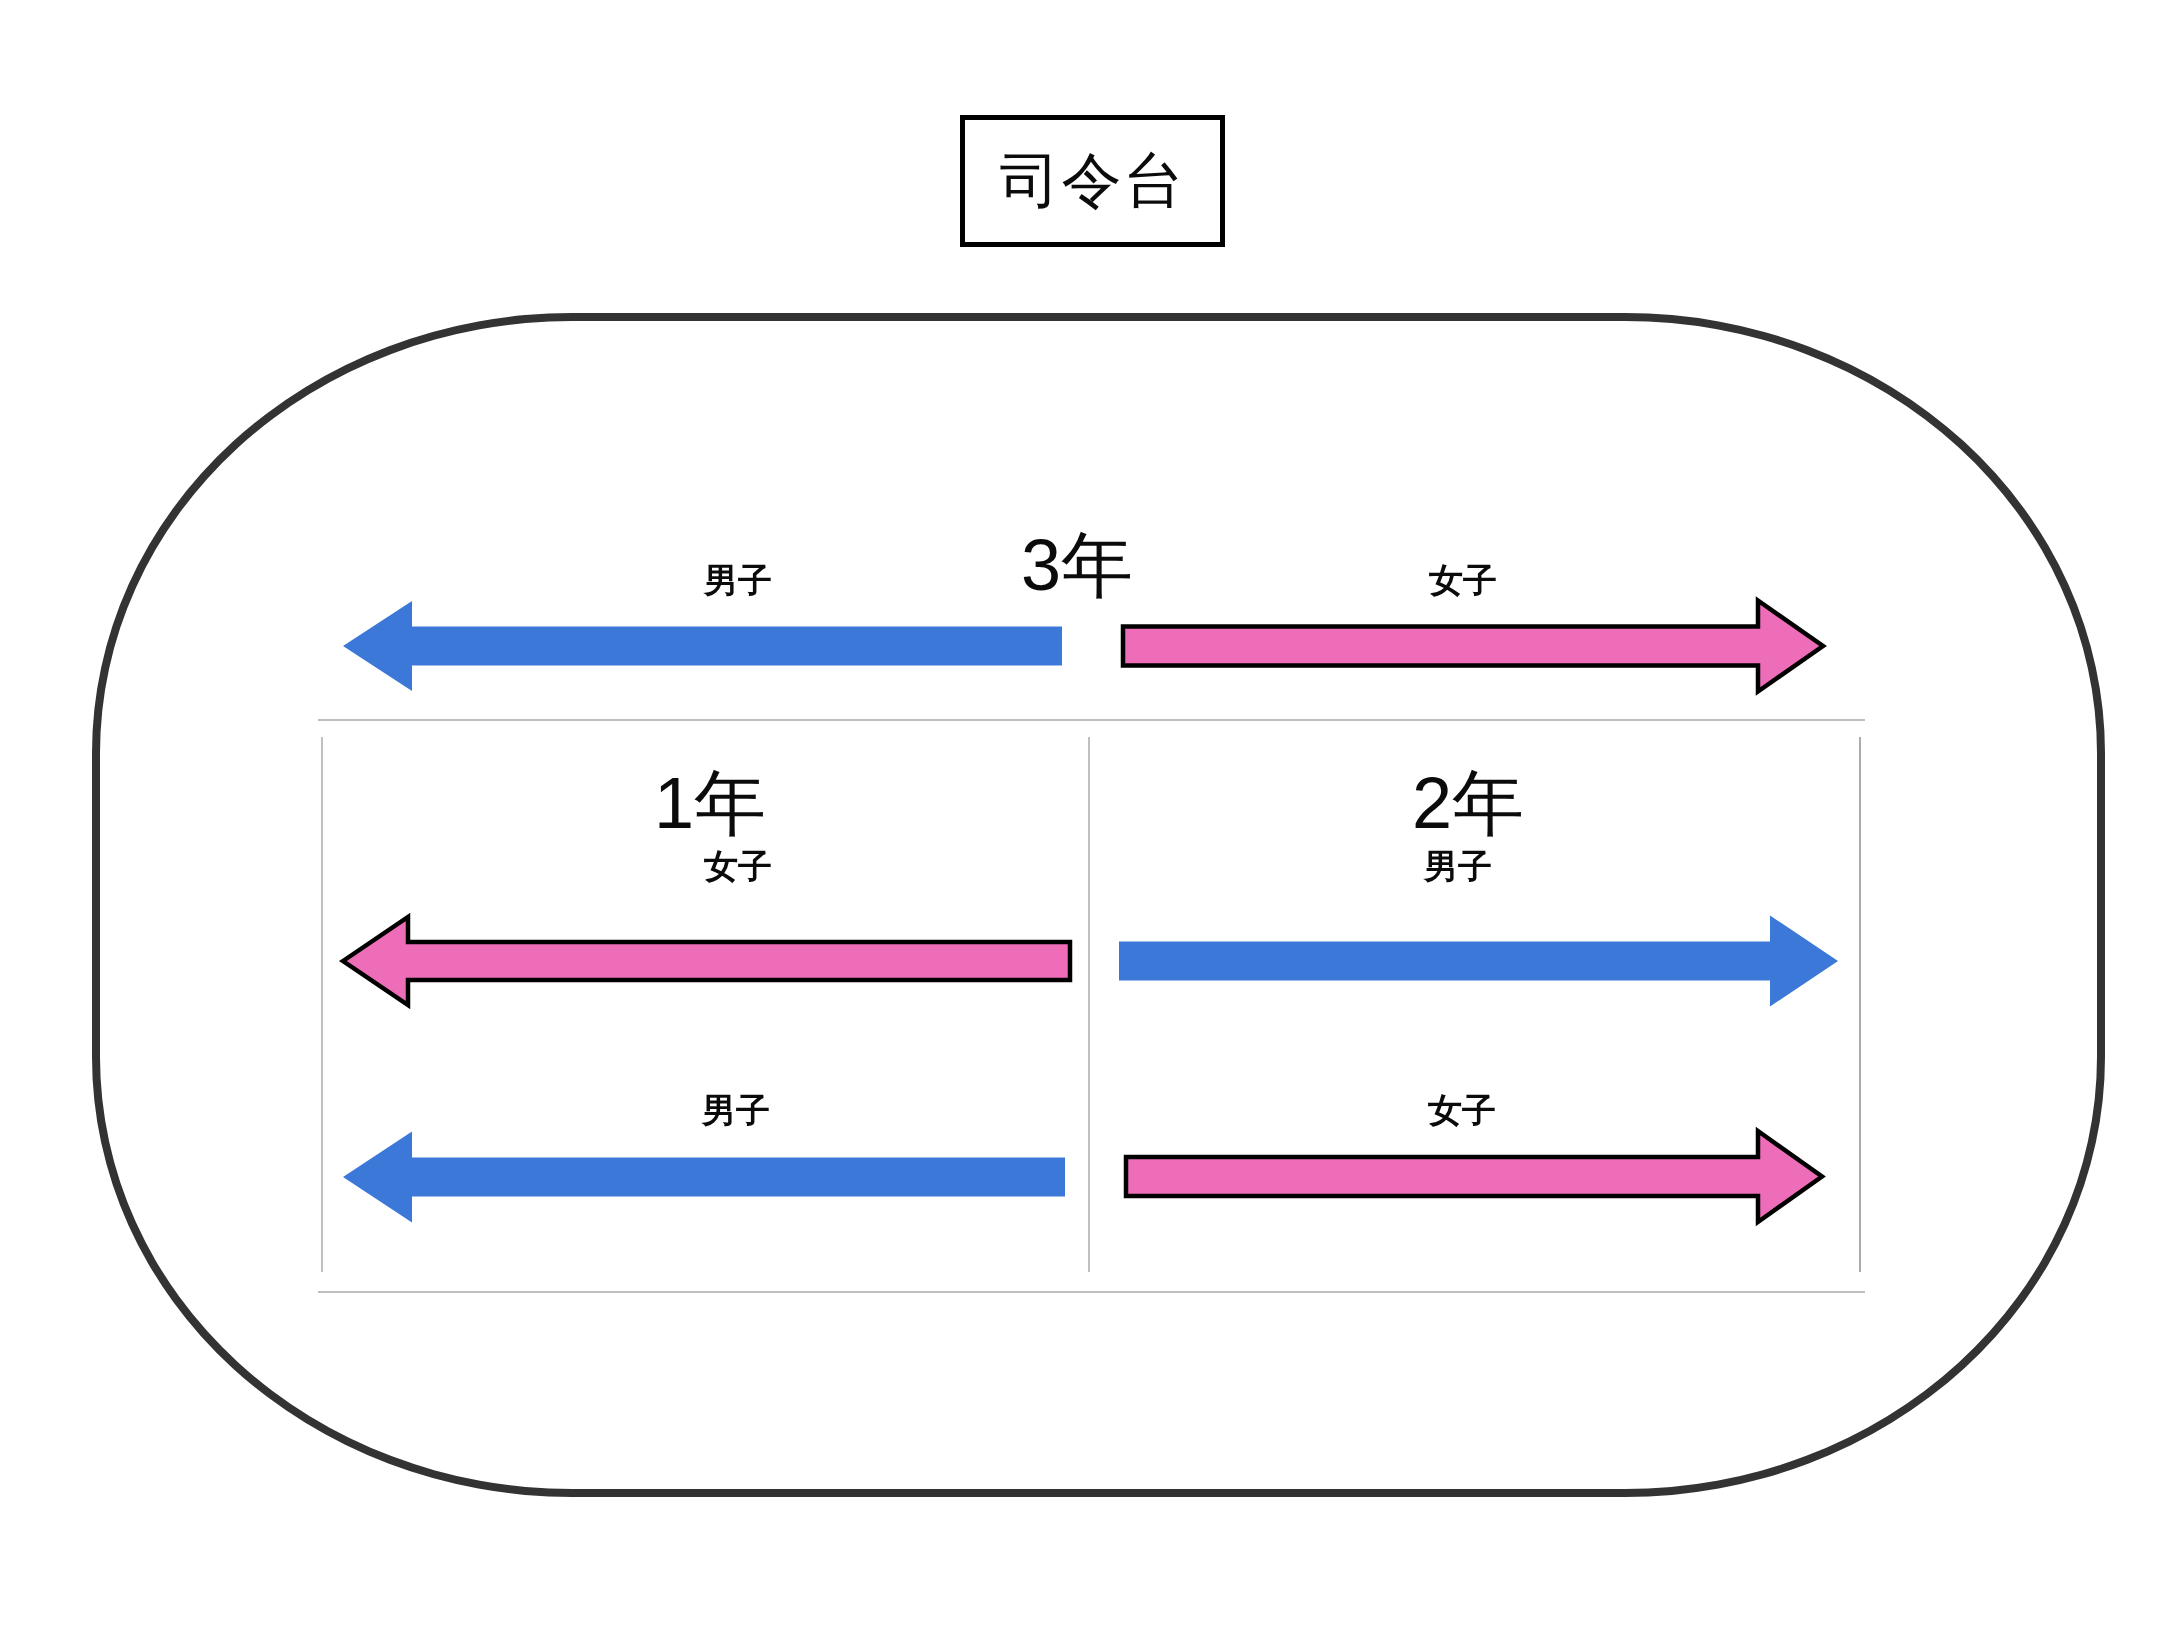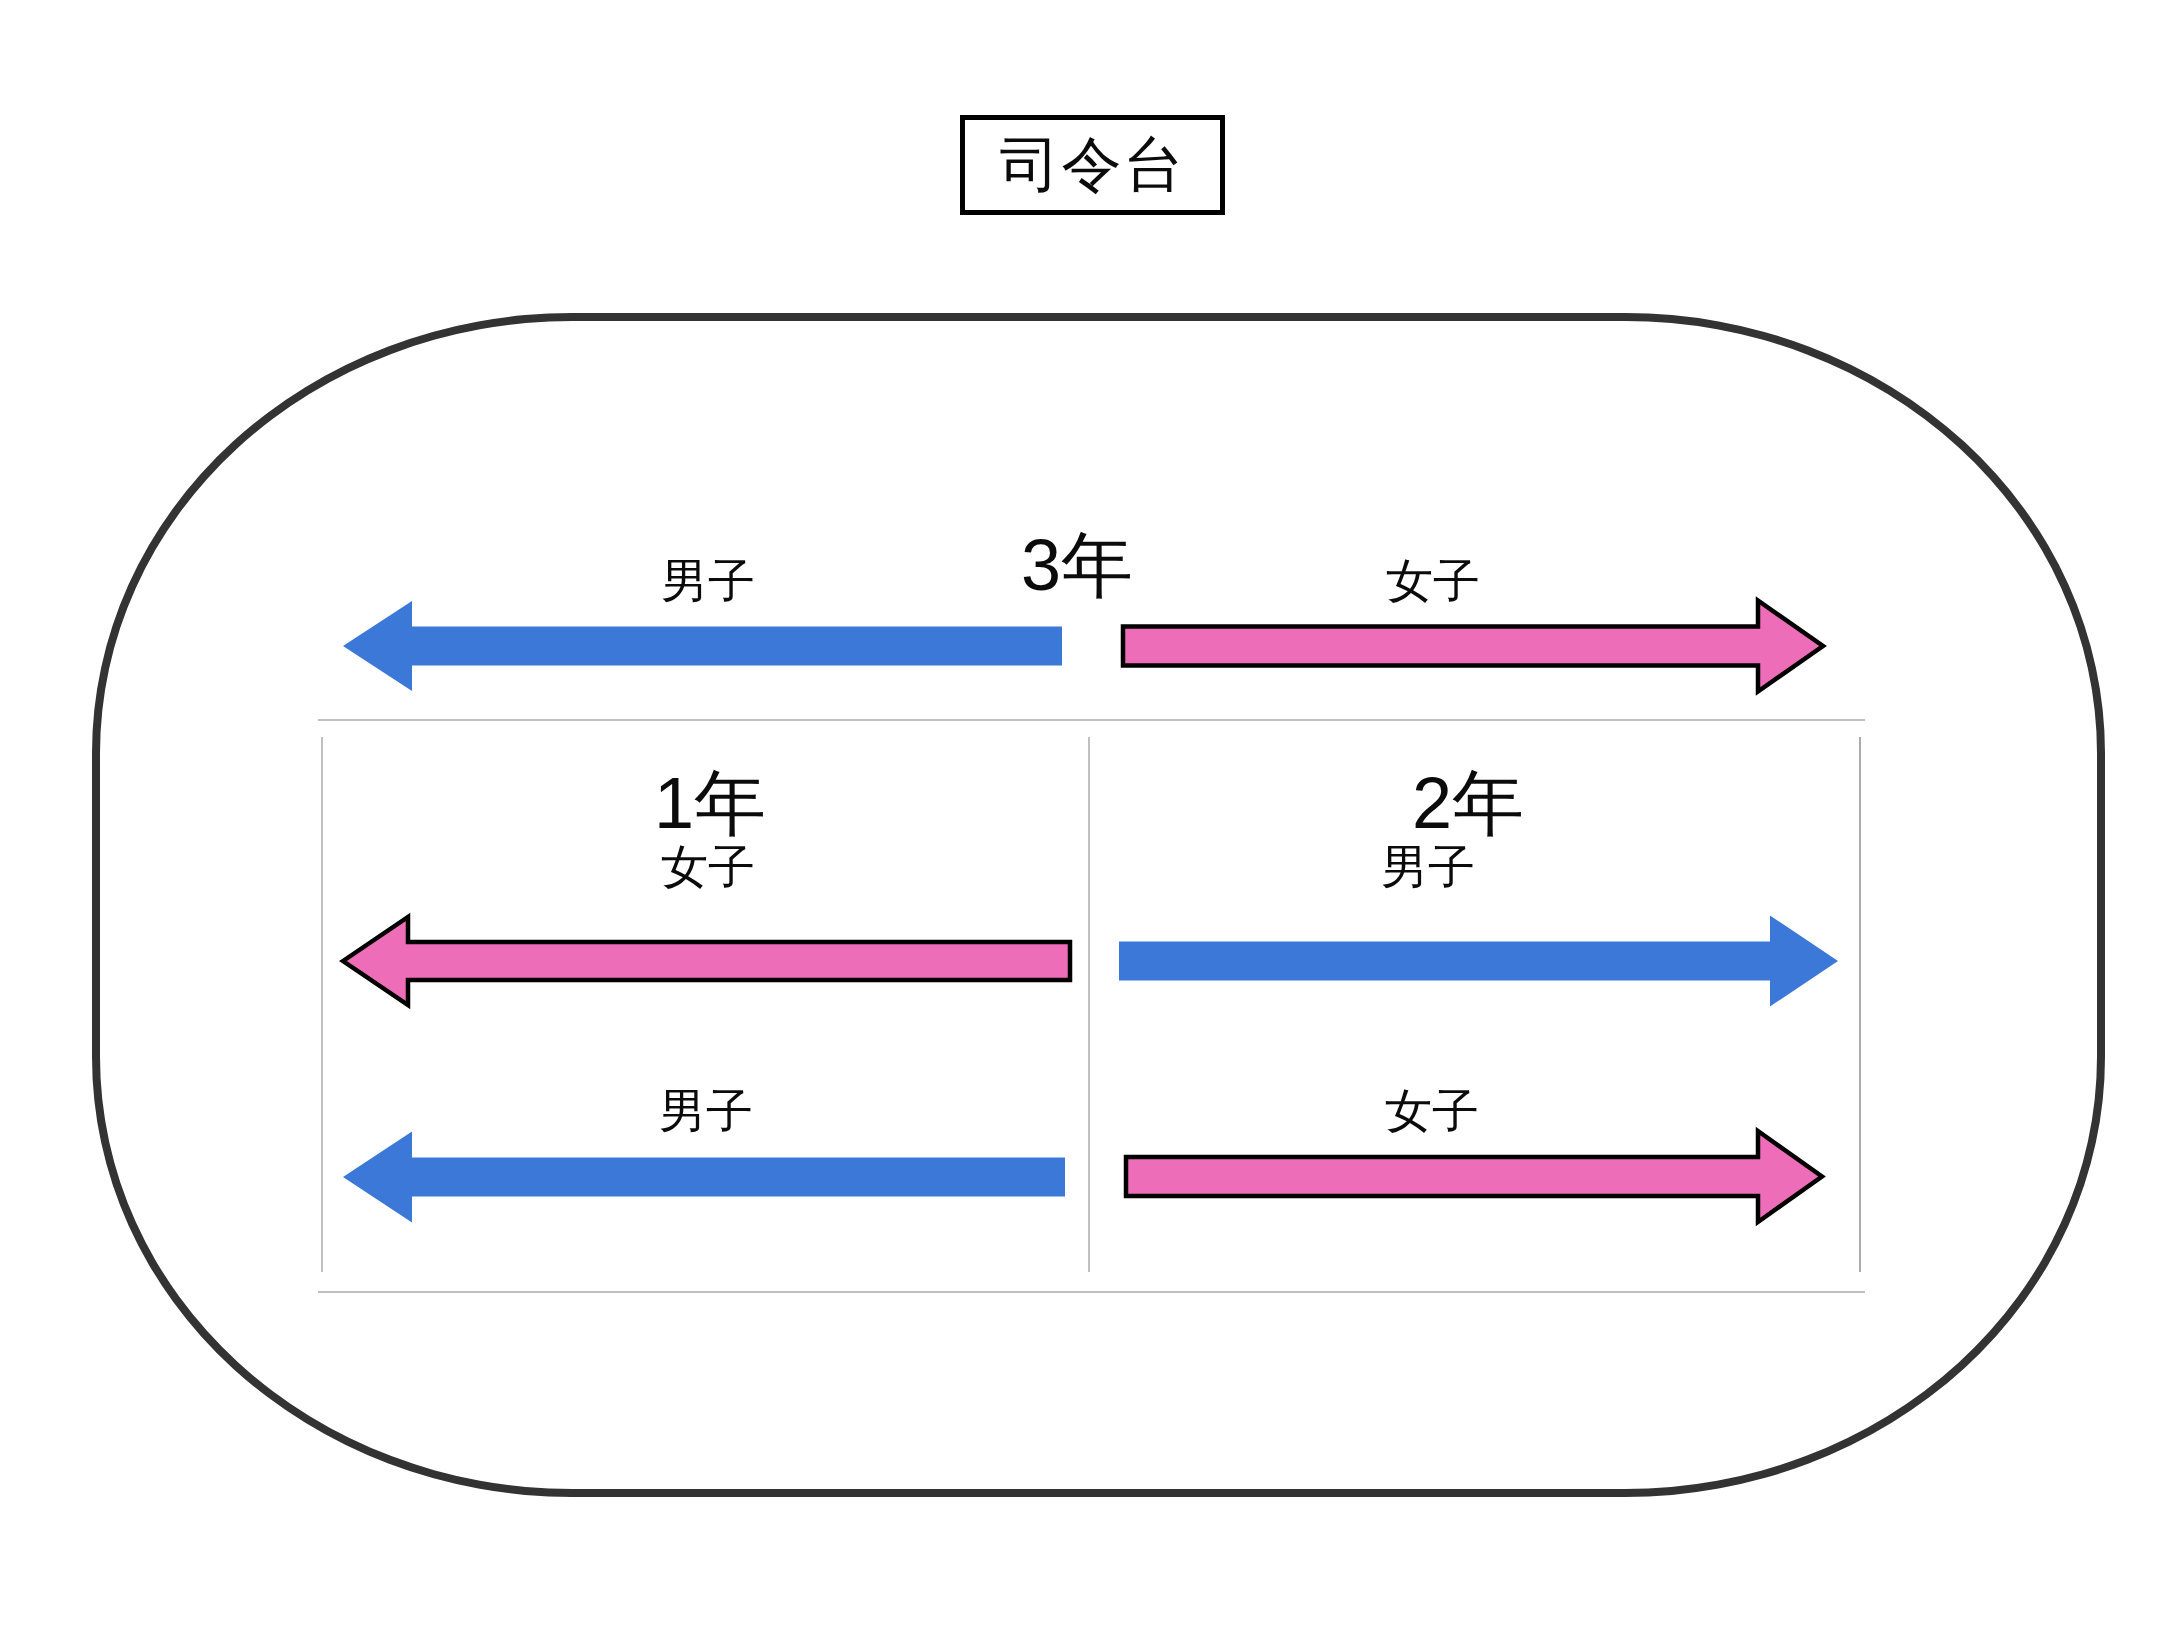--- a/index.html
+++ b/index.html
@@ -6,21 +6,21 @@
   #canvas{
     position:relative;
     width:2180px;height:1646px;
     background:#ffffff;
     overflow:hidden;
     font-family:"Liberation Sans","DejaVu Sans",sans-serif;
     color:#0b0b0b;
   }
   
   .platform{
-    position:absolute;left:960px;top:115px;width:265px;height:100px;
+    position:absolute;left:960px;top:115px;width:265px;height:132px;
     box-sizing:border-box;border:5px solid #000;
     display:flex;align-items:center;justify-content:center;
     font-size:60px;font-weight:500;letter-spacing:2px;background:#fff;
   }
   
   .track{
     position:absolute;left:92px;top:313px;width:2013px;height:1184px;
     box-sizing:border-box;
     border:8px solid var(--track-border,#333);
     border-radius:480px / 440px;
@@ -33,21 +33,21 @@
   .vline{position:absolute;width:2px;top:737px;height:535px;background:var(--divider-line,#c0c0c0);}
   .vline.left{left:321px;}
   .vline.mid{left:1088px;}
   .vline.right{left:1859px;background:#ababab;}
   
   .lbl{
     position:absolute;transform:translate(-50%,-50%);
     white-space:nowrap;line-height:1;color:#0b0b0b;
   }
   .lbl.title{font-size:72px;font-weight:500;}
-  .lbl.gender{font-size:47px;font-weight:400;}
+  .lbl.gender{font-size:34px;font-weight:700;margin-left:30px;}
   
   svg.arrows{position:absolute;left:0;top:0;}
   .arrow-blue{fill:var(--blue,#3c78d8);stroke:none;}
   .arrow-pink{fill:var(--pink,#ee6db8);stroke:var(--arrow-outline,#000);stroke-width:4.5;stroke-linejoin:miter;}
 </style>
 </head>
 <body>
 
 <div id="canvas">
 

